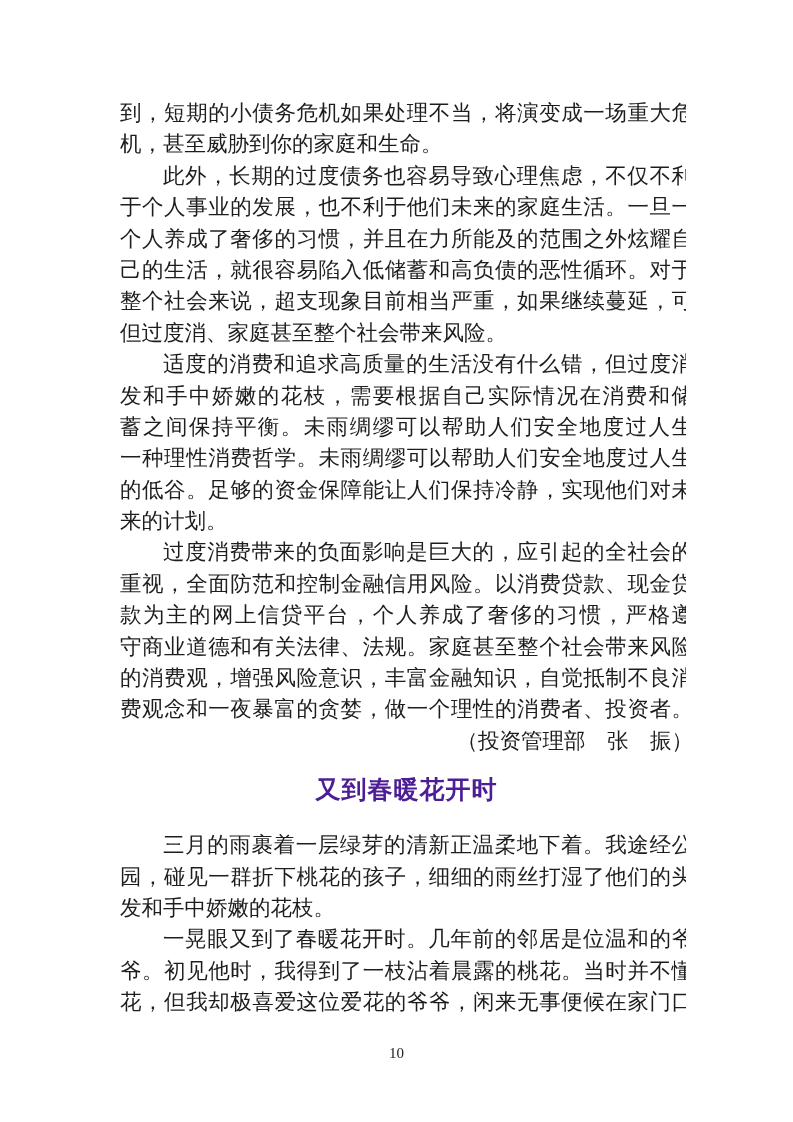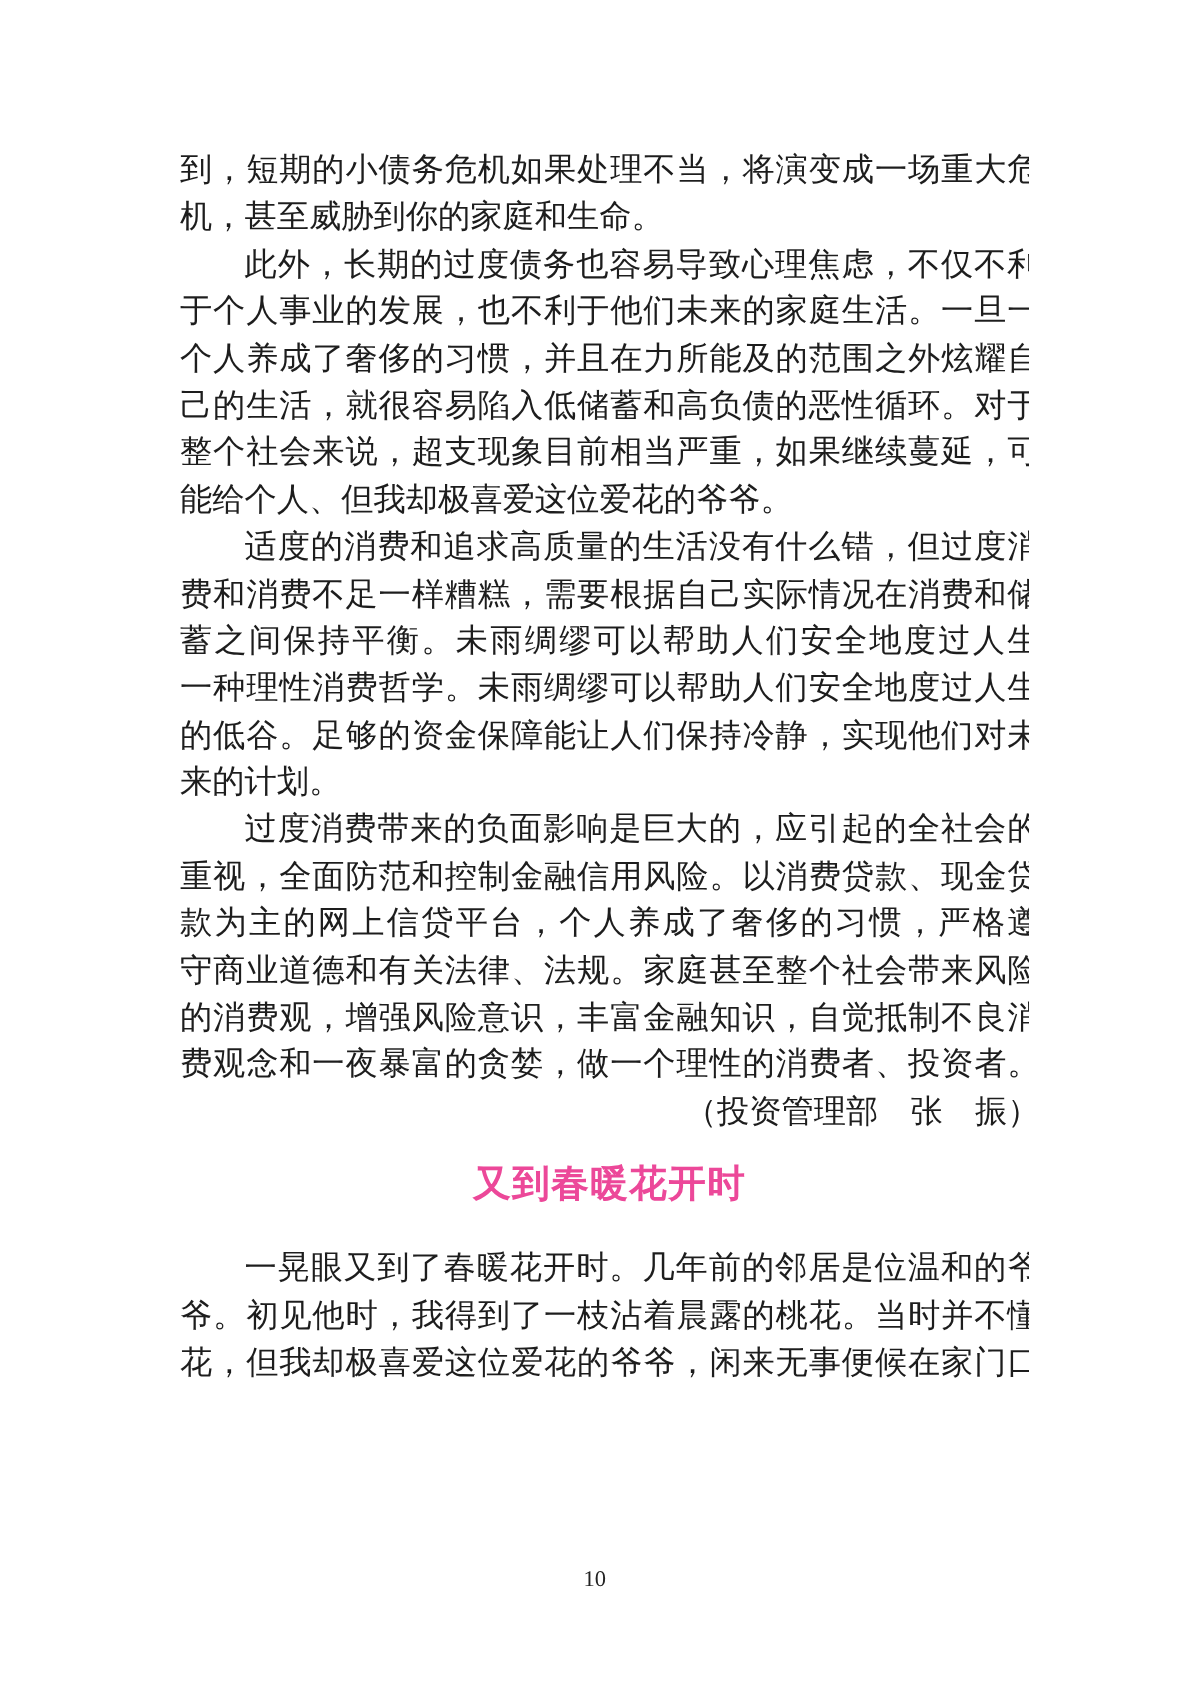--- a/index.html
+++ b/index.html
@@ -34,21 +34,21 @@
   }
   .line.indent { text-indent: 43px; }
   .line.short { text-align-last: left; }
   .line.sig { text-align-last: right; text-align: left; }
   .heading {
     font-family: "Liberation Sans", "DejaVu Sans", sans-serif;
     font-weight: 700;
     font-size: 25px;
     line-height: 36px;
     letter-spacing: 1px;
-    color: #ec4899;
+    color: #4c1d95;
     text-align: center;
     margin: 14px 0 23px 0;
   }
   .page-number {
     position: absolute;
     top: 1045px;
     left: 0;
     width: 793px;
     text-align: center;
     font-size: 15px;
@@ -67,45 +67,50 @@
       <div class="line">到，短期的小债务危机如果处理不当，将演变成一场重大危</div>
       <div class="line short">机，甚至威胁到你的家庭和生命。</div>
     </div>
 
     <div class="para">
       <div class="line indent">此外，长期的过度债务也容易导致心理焦虑，不仅不利</div>
       <div class="line">于个人事业的发展，也不利于他们未来的家庭生活。一旦一</div>
       <div class="line">个人养成了奢侈的习惯，并且在力所能及的范围之外炫耀自</div>
       <div class="line">己的生活，就很容易陷入低储蓄和高负债的恶性循环。对于</div>
       <div class="line">整个社会来说，超支现象目前相当严重，如果继续蔓延，可</div>
-      <div class="line short">能给个人、但我却极喜爱这位爱花的爷爷。</div>
+      <div class="line short">但过度消、家庭甚至整个社会带来风险。</div>
     </div>
 
     <div class="para">
       <div class="line indent">适度的消费和追求高质量的生活没有什么错，但过度消</div>
-      <div class="line">费和消费不足一样糟糕，需要根据自己实际情况在消费和储</div>
+      <div class="line">发和手中娇嫩的花枝，需要根据自己实际情况在消费和储</div>
       <div class="line">蓄之间保持平衡。未雨绸缪可以帮助人们安全地度过人生</div>
       <div class="line">一种理性消费哲学。未雨绸缪可以帮助人们安全地度过人生</div>
       <div class="line">的低谷。足够的资金保障能让人们保持冷静，实现他们对未</div>
       <div class="line short">来的计划。</div>
     </div>
 
     <div class="para">
       <div class="line indent">过度消费带来的负面影响是巨大的，应引起的全社会的</div>
       <div class="line">重视，全面防范和控制金融信用风险。以消费贷款、现金贷</div>
       <div class="line">款为主的网上信贷平台，个人养成了奢侈的习惯，严格遵</div>
       <div class="line">守商业道德和有关法律、法规。家庭甚至整个社会带来风险</div>
       <div class="line">的消费观，增强风险意识，丰富金融知识，自觉抵制不良消</div>
       <div class="line">费观念和一夜暴富的贪婪，做一个理性的消费者、投资者。</div>
     </div>
 
     <div class="line sig">（投资管理部　张　振）</div>
 
     <h2 class="heading">又到春暖花开时</h2>
 
+    <div class="para">
+      <div class="line indent">三月的雨裹着一层绿芽的清新正温柔地下着。我途经公</div>
+      <div class="line">园，碰见一群折下桃花的孩子，细细的雨丝打湿了他们的头</div>
+      <div class="line short">发和手中娇嫩的花枝。</div>
+    </div>
 
     <div class="para">
       <div class="line indent">一晃眼又到了春暖花开时。几年前的邻居是位温和的爷</div>
       <div class="line">爷。初见他时，我得到了一枝沾着晨露的桃花。当时并不懂</div>
       <div class="line">花，但我却极喜爱这位爱花的爷爷，闲来无事便候在家门口</div>
     </div>
 
   </div>
 
   <div class="page-number">10</div>

